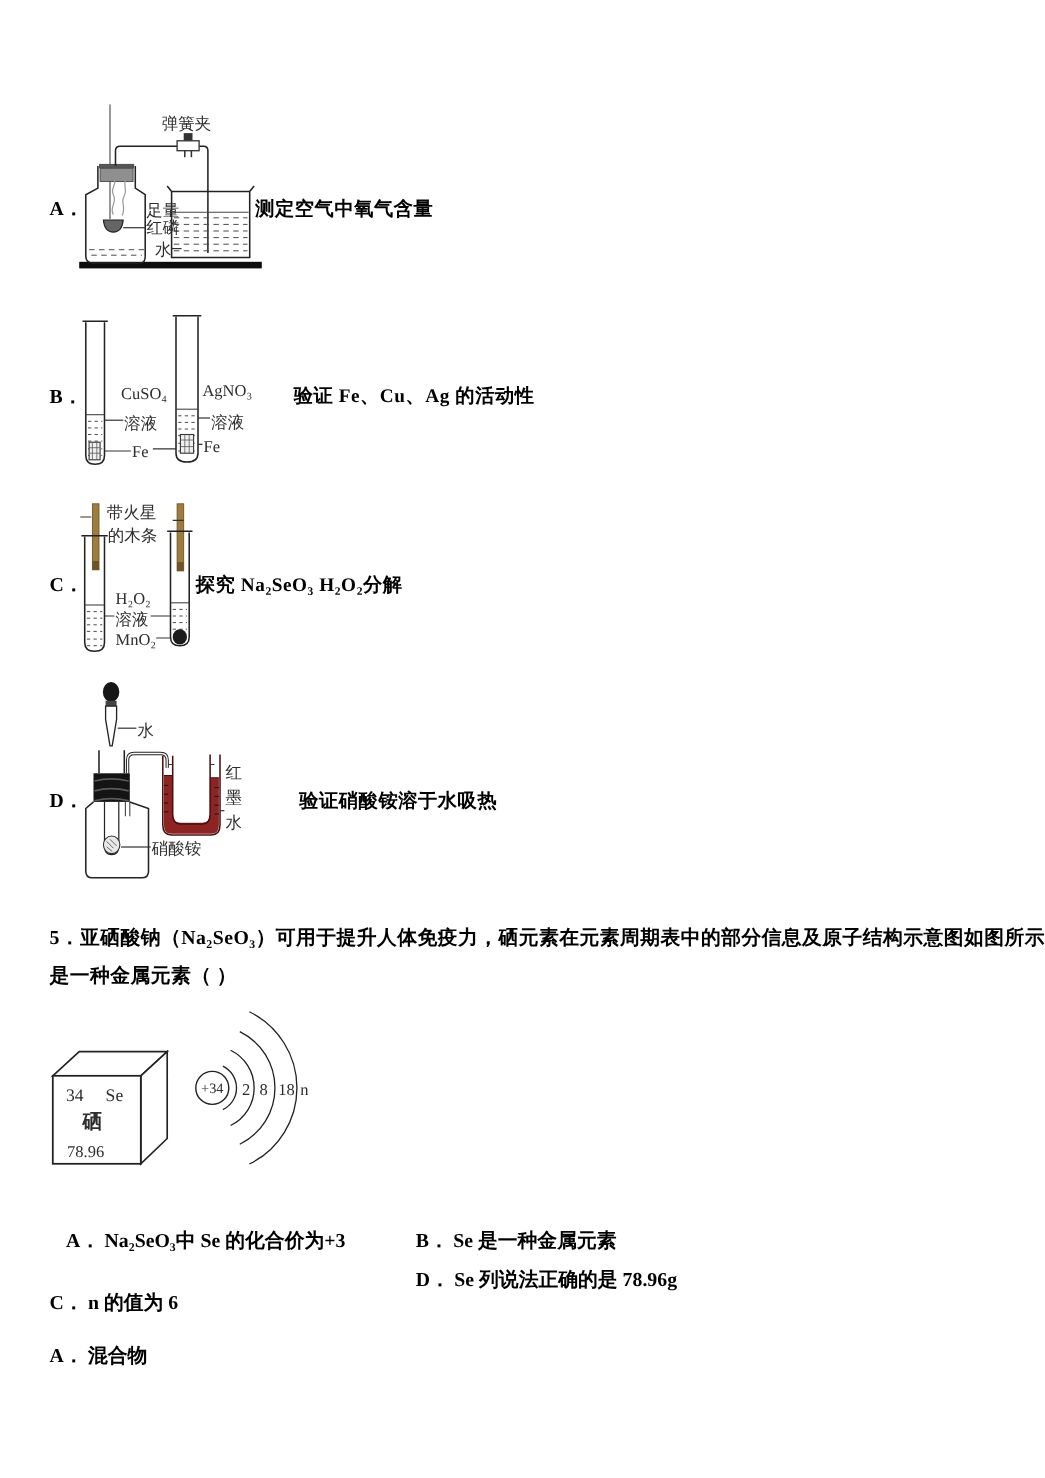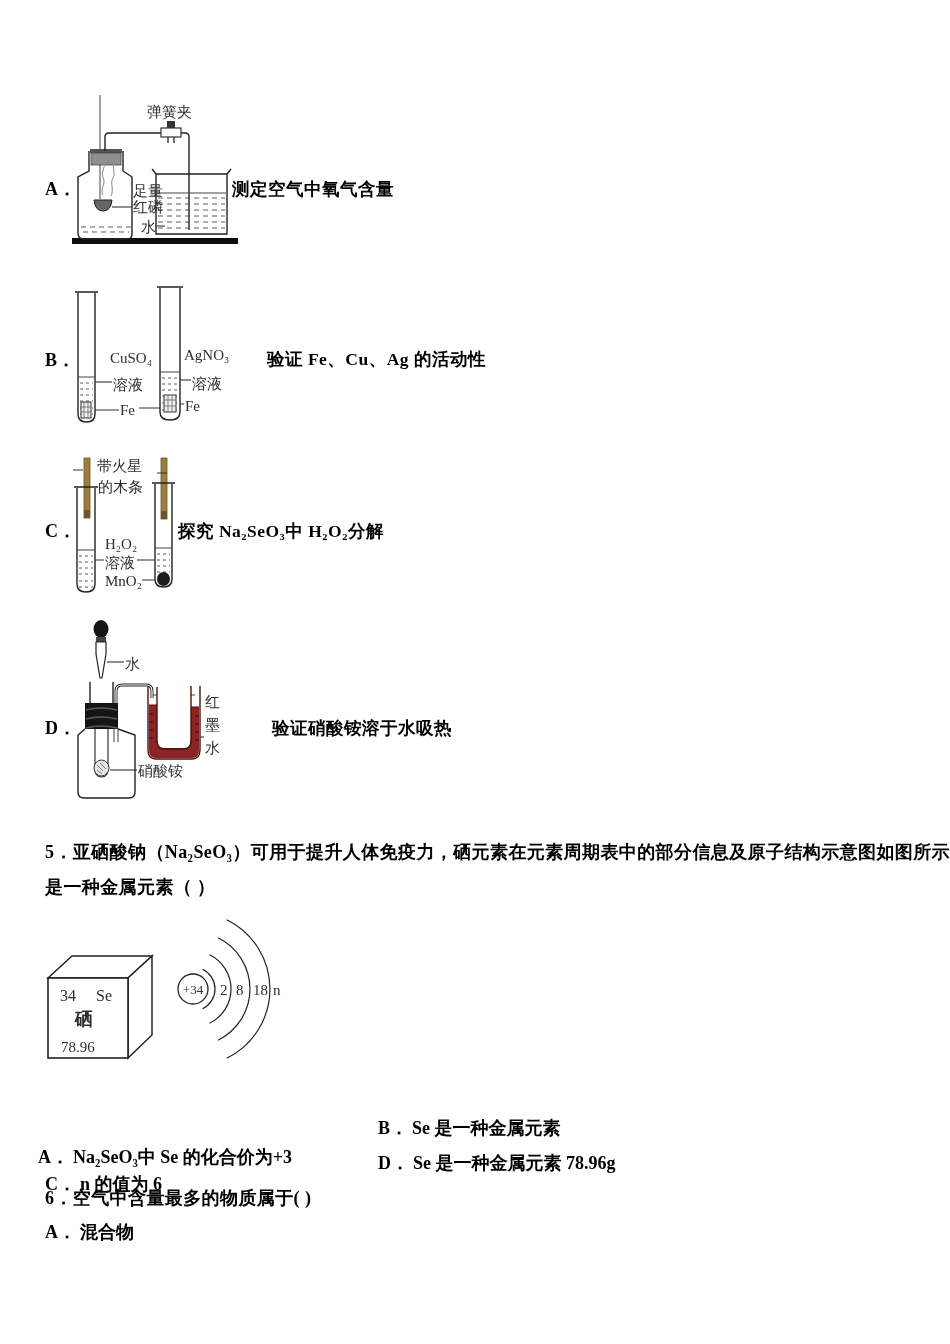--- a/index.html
+++ b/index.html
@@ -92,21 +92,21 @@
 
     <text class="frm" x="40" y="80">CuSO₄</text>
     <text class="lbl" x="43" y="107">溶液</text>
     <text class="frm" x="114" y="77">AgNO₃</text>
     <text class="lbl" x="122" y="106">溶液</text>
     <text class="frm" x="50" y="132">Fe</text>
     <text class="frm" x="115" y="128">Fe</text>
   </svg>
 
   <div class="abs qlabel" style="left:45px;top:519px;">C．</div>
-  <div class="abs caption" style="left:178px;top:519px;">探究 Na₂SeO₃中 H₂O₂分解</div>
+  <div class="abs caption" style="left:178px;top:519px;">探究 Na₂SeO₃ H₂O₂分解</div>
 
   <svg style="left:68px;top:440px;" width="122" height="155" viewBox="0 0 122 155">
 
     <rect x="16" y="18" width="6" height="60" stroke="#6e5426" stroke-width="0.8" fill="#9d7d3e"></rect>
     <rect x="16" y="70" width="6" height="8" fill="#6e5426"></rect>
     <rect x="93" y="18" width="6" height="61" stroke="#6e5426" stroke-width="0.8" fill="#9d7d3e"></rect>
     <rect x="93" y="71" width="6" height="8" fill="#6e5426"></rect>
 
     <path class="ptr" d="M5 30 H15 M89 33 H99"></path>
 
@@ -196,21 +196,20 @@
       <path d="M169.6 49.8 A38 38 0 0 1 169.6 118.2" stroke="#222" stroke-width="1.2" fill="none"></path>
       <path d="M178 32.8 A57 57 0 0 1 178 135.2" stroke="#222" stroke-width="1.2" fill="none"></path>
       <path d="M186.7 14.8 A77 77 0 0 1 186.7 153.2" stroke="#222" stroke-width="1.2" fill="none"></path>
       <text x="180" y="90" font-size="15">2</text>
       <text x="196" y="90" font-size="15">8</text>
       <text x="213" y="90" font-size="15">18</text>
       <text x="233" y="90" font-size="15">n</text>
     </g>
   </svg>
 
-  <div class="abs opt" style="left:38px;top:1116px;margin-top:29px;"><span class="key">A．</span><span>Na₂SeO₃中 Se 的化合价为+3</span></div>
+  <div class="abs opt" style="left:60px;top:1116px;"><span class="key">A．</span><span>Na₂SeO₃中 Se 的化合价为+3</span></div>
   <div class="abs opt" style="left:378px;top:1116px;"><span class="key">B．</span><span>Se 是一种金属元素</span></div>
   <div class="abs opt" style="left:45px;top:1172px;"><span class="key">C．</span><span>n 的值为 6</span></div>
-  <div class="abs opt" style="left:378px;top:1151px;"><span class="key">D．</span><span>Se 是一种金属元素 78.96g</span></div>
-
-  <div class="abs stem" style="left:45px;top:1186px;">6．空气中含量最多的物质属于( )</div>
+  <div class="abs opt" style="left:378px;top:1151px;"><span class="key">D．</span><span>Se 列说法正确的是 78.96g</span></div>
+
   <div class="abs opt" style="left:45px;top:1220px;"><span class="key">A．</span><span>混合物</span></div>
 
 </div>
 
 </body></html>

